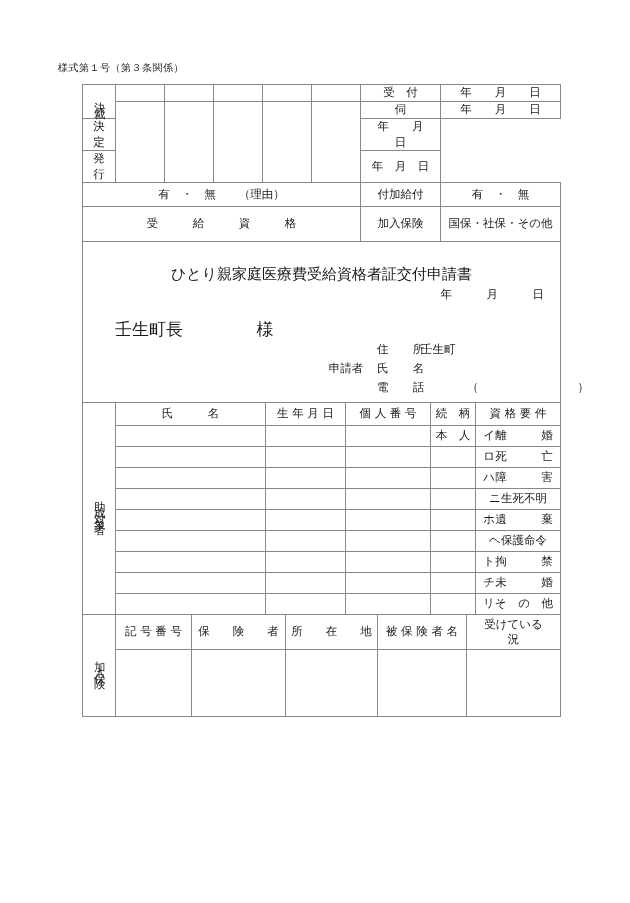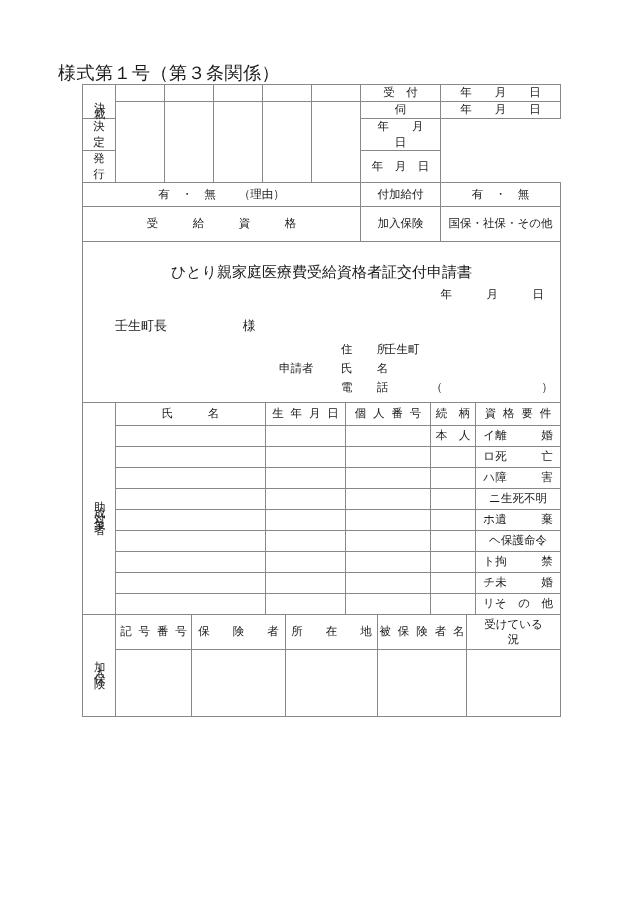--- a/index.html
+++ b/index.html
@@ -19,35 +19,34 @@
     position: absolute;
     left: 0; top: 0;
     width: 630px;
     height: 903px;
     overflow: hidden;
   }
   .form-title {
     position: absolute;
     left: 58px;
     top: 61px;
-    font-size: 18px;
+    font-size: 10px;
     letter-spacing: 0.5px;
     white-space: nowrap;
   }
   .sheet {
     position: absolute;
     left: 82px;
     top: 84px;
     width: 478px;
   }
   table.grid {
     border-collapse: collapse;
     table-layout: fixed;
     width: 478px;
-    font-family: Liberation Mono, monospace;
   }
   table.grid td {
     border: 1px solid #888;
     font-size: 11.5px;
     padding: 0;
     vertical-align: middle;
     text-align: center;
     line-height: 1.35;
   }
   .t-left { text-align: left; }
@@ -79,40 +78,41 @@
   .appbody .appdate {
     position: absolute;
     right: 16px;
     top: 45px;
     font-size: 11.5px;
   }
   .appbody .mayor {
     position: absolute;
     left: 32px;
     top: 76px;
-    font-size: 13px;
+    font-size: 17px;
   }
   .appbody .mayor .sama {
     display: inline-block;
     margin-left: 68px;
   }
   .appbody .applicant {
     position: absolute;
     left: 196px;
     top: 100px;
     font-size: 11.5px;
   }
   .appbody .applicant .ap-row {
     height: 19px;
     white-space: nowrap;
   }
   .appbody .applicant .ap-tag {
     display: inline-block;
     width: 62px;
-    text-align: left;
+    text-align: center;
+    margin-left: 36px;
   }
   .appbody .applicant .ap-lbl {
     display: inline-block;
     width: 44px;
     letter-spacing: 0.55em;
   }
   .appbody .applicant .ap-val { display: inline-block; }
   .appbody .applicant .ap-paren {
     display: inline-block;
     margin-left: 46px;

